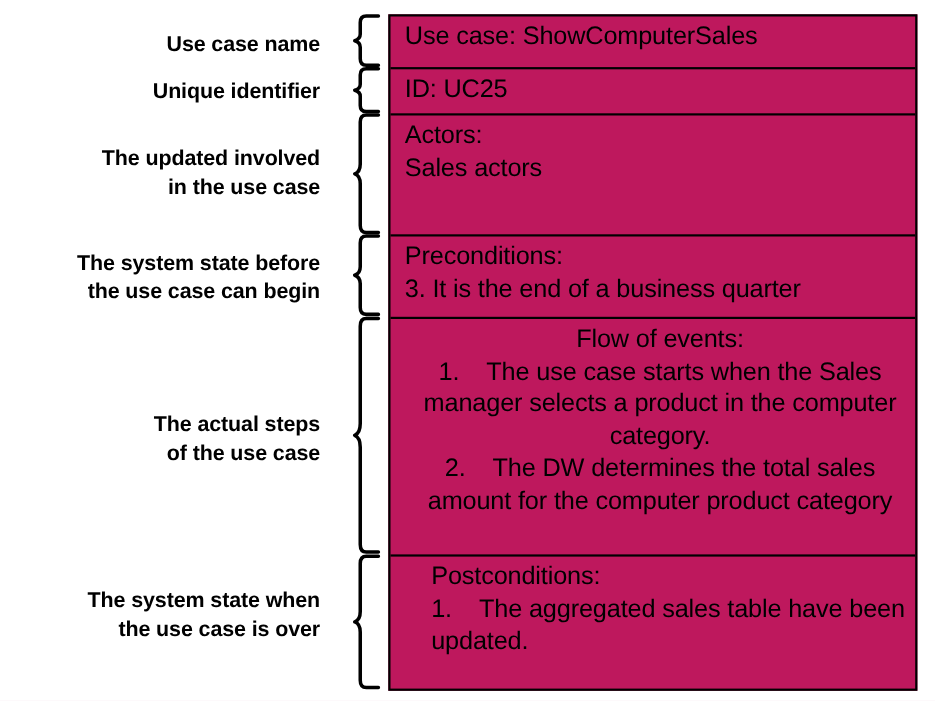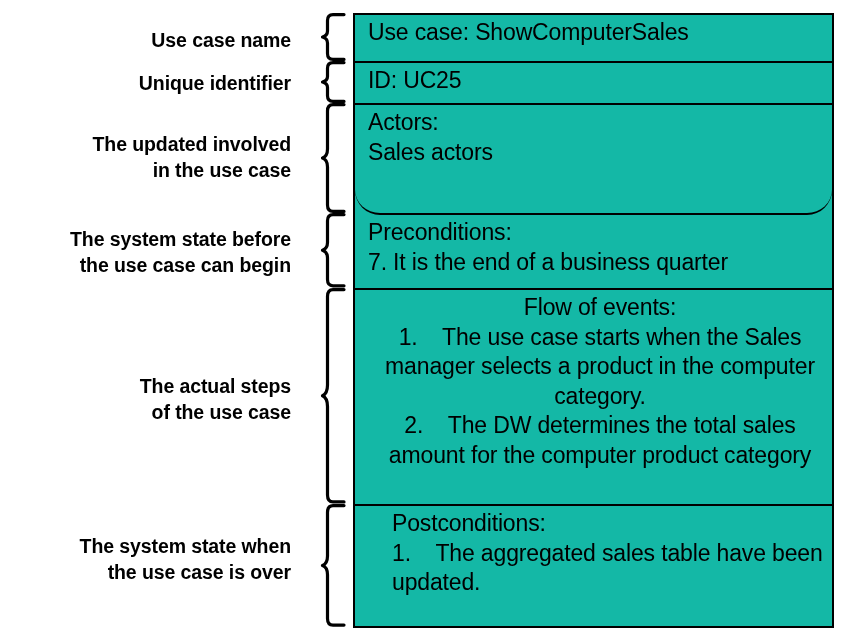--- a/index.html
+++ b/index.html
@@ -47,21 +47,21 @@
 
   
   #uc-table {
     position: absolute;
     left: 353px;
     top: 13px;
     width: 481px;            
     height: 615px;           
     border: 2.5px solid #000000;
     box-sizing: border-box;
-    background: #14b8a6;
+    background: #be185d;
   }
   .uc-row {
     position: relative;
     box-sizing: border-box;
     border-bottom: 2.5px solid #000000;
     padding: 2px 0 0 13px;
     overflow: hidden;
   }
   .uc-row:last-child { border-bottom: none; }
 
@@ -70,21 +70,21 @@
     line-height: 29.5px;
     letter-spacing: -0.15px;
     color: #000000;
     white-space: pre-wrap;
   }
   .uc-line.head { padding-top: 1px; }
 
   
   .r-usecase   { height: 48px; }
   .r-id        { height: 42px; }
-  .r-actors    { height: 110px; border-radius: 25px; }
+  .r-actors    { height: 110px; }
   .r-pre       { height: 75px; }
   .r-flow      { height: 216px; text-align: center; }
   .r-post      { height: 122px; margin-left: 24px; }
 </style>
 </head>
 <body>
 
 <div id="canvas">
 
   <div class="annot-label" style="top:70px;">Unique identifier</div>
@@ -149,21 +149,21 @@
       <div class="uc-line head">ID: UC25</div>
     </div>
 
     <div class="uc-row r-actors">
       <div class="uc-line head">Actors:</div>
       <div class="uc-line">Sales actors</div>
     </div>
 
     <div class="uc-row r-pre">
       <div class="uc-line head">Preconditions:</div>
-      <div class="uc-line">7. It is the end of a business quarter</div>
+      <div class="uc-line">3. It is the end of a business quarter</div>
     </div>
 
     <div class="uc-row r-flow">
       <div class="uc-line head">Flow of events:</div>
       <div class="uc-line">1.    The use case starts when the Sales manager selects a product in the computer category.</div>
       <div class="uc-line">2.    The DW determines the total sales amount for the computer product category</div>
     </div>
 
     <div class="uc-row r-post">
       <div class="uc-line head">Postconditions:</div>

